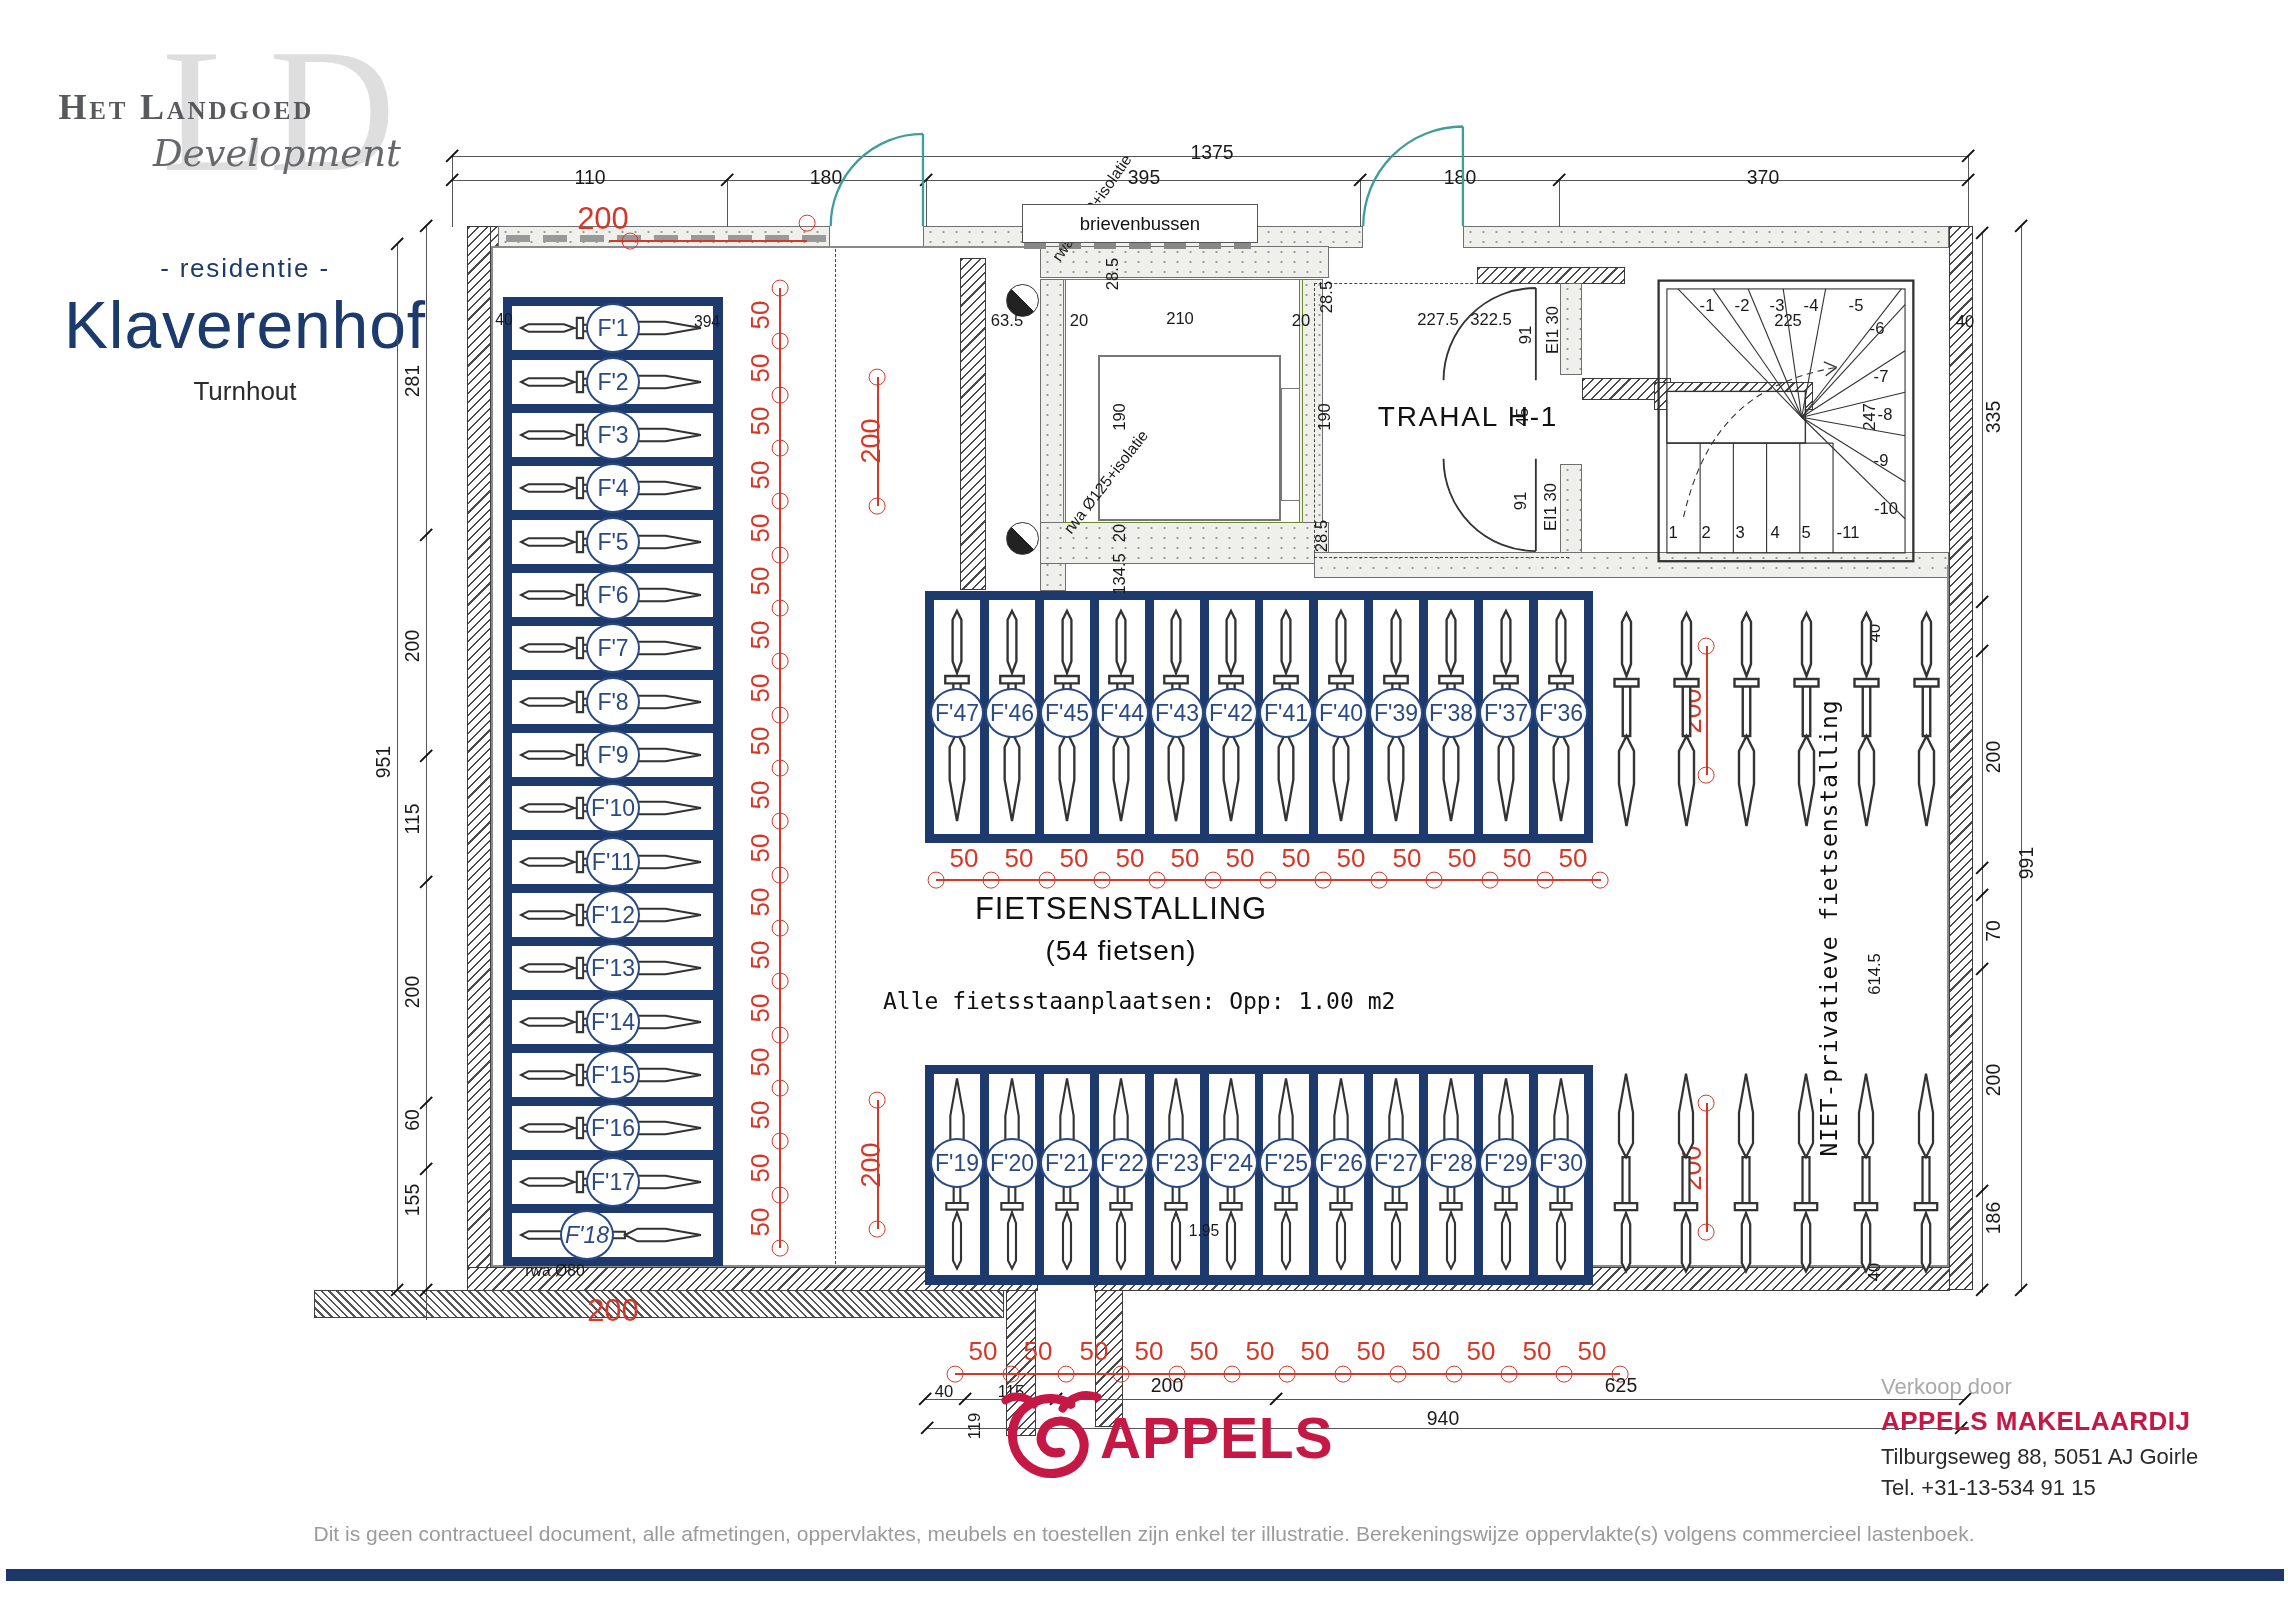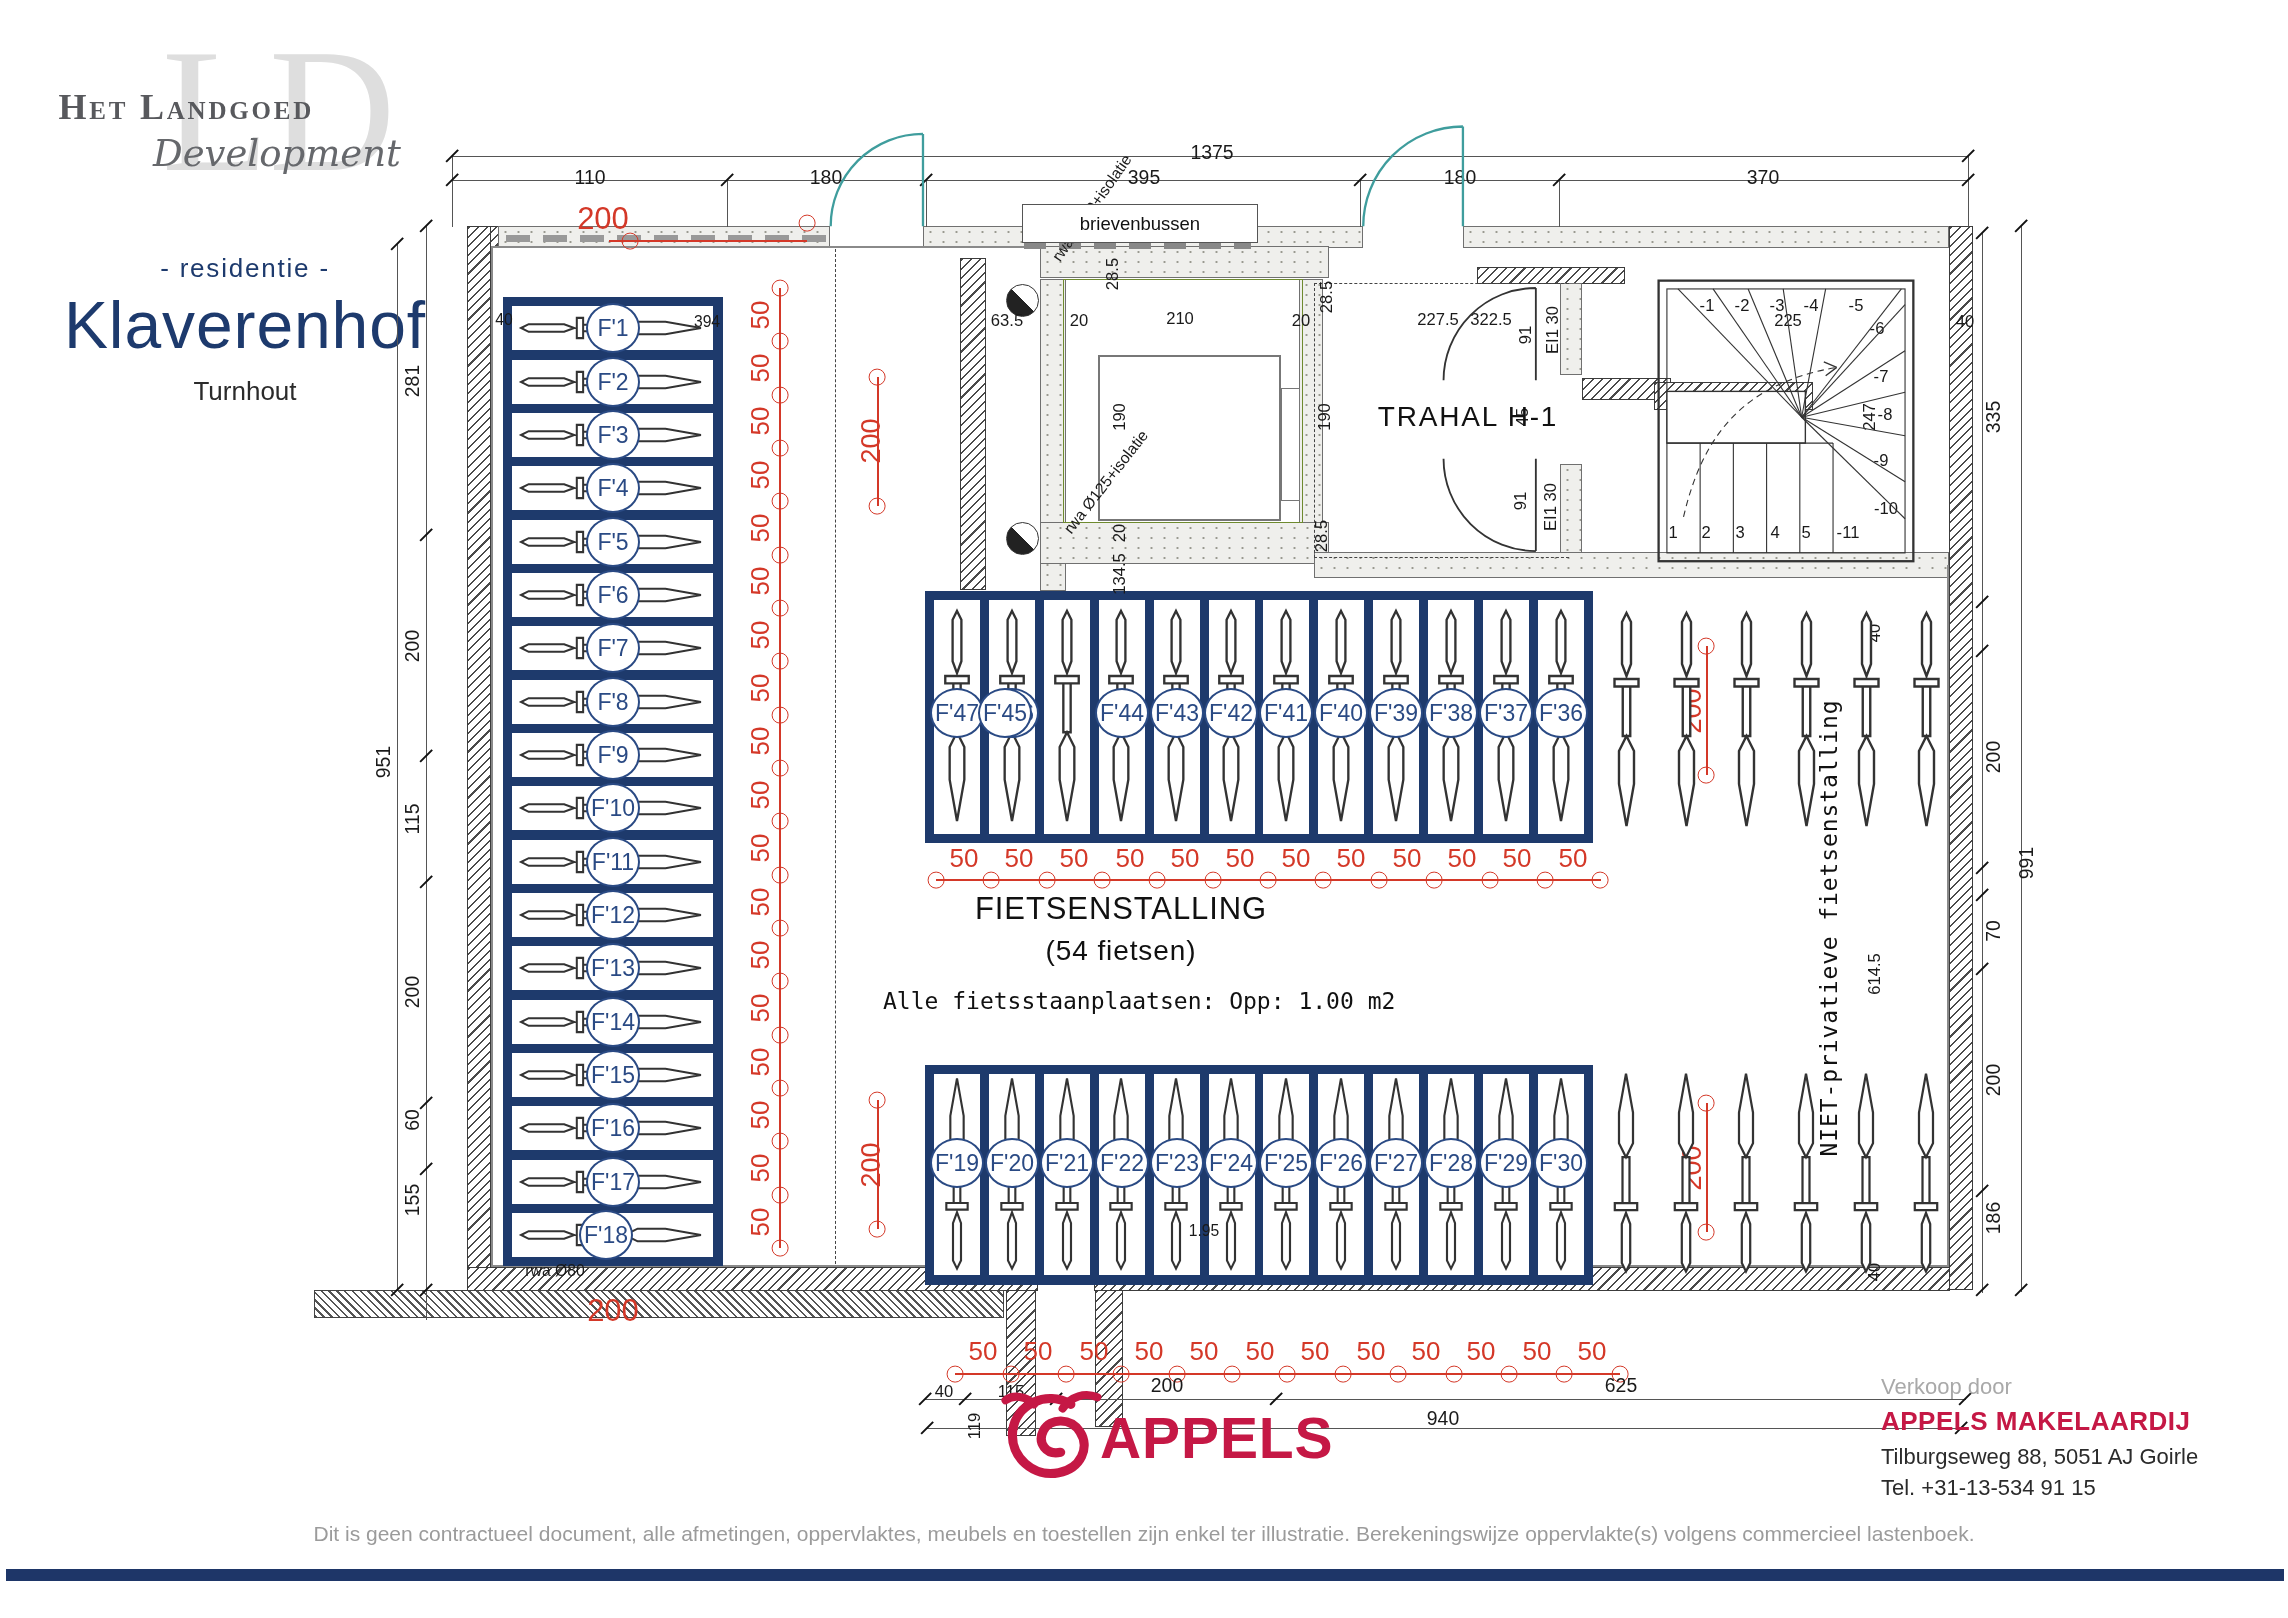--- a/index.html
+++ b/index.html
@@ -245,37 +245,37 @@
       <div class="badge" style="left: 613px; top: 1128px; width: 50px; height: 46px;">F'16</div>
       <div class="cell" style="left: 512px; top: 1160px; width: 201px; height: 44px;"></div>
       <div class="bike" style="left: 592px; top: 1087px; width: 38px; height: 190px; transform: rotate(-90deg);"><svg width="38" height="190" viewBox="0 0 30 150" preserveAspectRatio="none">
           <path d="M15 4 L18 10 L18 38 L15 46 L12 38 L12 10 Z M7 48 L23 48 L23 53 L7 53 Z M12.5 53 L17.5 53 L17.5 86 L12.5 86 Z M15 86 L20 96 L20 118 L15 146 L10 118 L10 96 Z" fill="#fff" stroke="#333" stroke-width="1.6"></path>
         </svg></div>
       <div class="badge" style="left: 613px; top: 1182px; width: 50px; height: 46px;">F'17</div>
       <div class="cell" style="left: 512px; top: 1213px; width: 201px; height: 44px;"></div>
       <div class="bike" style="left: 592px; top: 1140px; width: 38px; height: 190px; transform: rotate(-90deg);"><svg width="38" height="190" viewBox="0 0 30 150" preserveAspectRatio="none">
           <path d="M15 4 L18 10 L18 38 L15 46 L12 38 L12 10 Z M7 48 L23 48 L23 53 L7 53 Z M12.5 53 L17.5 53 L17.5 86 L12.5 86 Z M15 86 L20 96 L20 118 L15 146 L10 118 L10 96 Z" fill="#fff" stroke="#333" stroke-width="1.6"></path>
         </svg></div>
-      <div class="badge" style="left: 606px; top: 1235px; width: 50px; height: 46px;">F'18</div>
+      <div class="badge" style="left: 587px; top: 1235px; width: 50px; height: 46px; font-style: italic;">F'18</div>
       <div class="navybox" style="left: 925px; top: 591px; width: 668px; height: 252px;"></div>
       <div class="cell" style="left: 934px; top: 600px; width: 46px; height: 234px;"></div>
       <div class="bike" style="left: 935px; top: 605px; width: 44px; height: 222px; transform: rotate(0deg);"><svg width="44" height="222" viewBox="0 0 30 150" preserveAspectRatio="none">
           <path d="M15 4 L18 10 L18 38 L15 46 L12 38 L12 10 Z M7 48 L23 48 L23 53 L7 53 Z M12.5 53 L17.5 53 L17.5 86 L12.5 86 Z M15 86 L20 96 L20 118 L15 146 L10 118 L10 96 Z" fill="#fff" stroke="#333" stroke-width="1.6"></path>
         </svg></div>
       <div class="badge" style="left: 957px; top: 713px; width: 50px; height: 46px;">F'47</div>
       <div class="cell" style="left: 989px; top: 600px; width: 46px; height: 234px;"></div>
       <div class="bike" style="left: 990px; top: 605px; width: 44px; height: 222px; transform: rotate(0deg);"><svg width="44" height="222" viewBox="0 0 30 150" preserveAspectRatio="none">
           <path d="M15 4 L18 10 L18 38 L15 46 L12 38 L12 10 Z M7 48 L23 48 L23 53 L7 53 Z M12.5 53 L17.5 53 L17.5 86 L12.5 86 Z M15 86 L20 96 L20 118 L15 146 L10 118 L10 96 Z" fill="#fff" stroke="#333" stroke-width="1.6"></path>
         </svg></div>
       <div class="badge" style="left: 1012px; top: 713px; width: 50px; height: 46px;">F'46</div>
       <div class="cell" style="left: 1044px; top: 600px; width: 46px; height: 234px;"></div>
       <div class="bike" style="left: 1045px; top: 605px; width: 44px; height: 222px; transform: rotate(0deg);"><svg width="44" height="222" viewBox="0 0 30 150" preserveAspectRatio="none">
           <path d="M15 4 L18 10 L18 38 L15 46 L12 38 L12 10 Z M7 48 L23 48 L23 53 L7 53 Z M12.5 53 L17.5 53 L17.5 86 L12.5 86 Z M15 86 L20 96 L20 118 L15 146 L10 118 L10 96 Z" fill="#fff" stroke="#333" stroke-width="1.6"></path>
         </svg></div>
-      <div class="badge" style="left: 1005px; top: 713px; width: 50px; height: 46px;">F'45</div>
+      <div class="badge" style="left: 1067px; top: 713px; width: 50px; height: 46px;">F'45</div>
       <div class="cell" style="left: 1099px; top: 600px; width: 46px; height: 234px;"></div>
       <div class="bike" style="left: 1099px; top: 605px; width: 44px; height: 222px; transform: rotate(0deg);"><svg width="44" height="222" viewBox="0 0 30 150" preserveAspectRatio="none">
           <path d="M15 4 L18 10 L18 38 L15 46 L12 38 L12 10 Z M7 48 L23 48 L23 53 L7 53 Z M12.5 53 L17.5 53 L17.5 86 L12.5 86 Z M15 86 L20 96 L20 118 L15 146 L10 118 L10 96 Z" fill="#fff" stroke="#333" stroke-width="1.6"></path>
         </svg></div>
       <div class="badge" style="left: 1122px; top: 713px; width: 50px; height: 46px;">F'44</div>
       <div class="cell" style="left: 1154px; top: 600px; width: 46px; height: 234px;"></div>
       <div class="bike" style="left: 1154px; top: 605px; width: 44px; height: 222px; transform: rotate(0deg);"><svg width="44" height="222" viewBox="0 0 30 150" preserveAspectRatio="none">
           <path d="M15 4 L18 10 L18 38 L15 46 L12 38 L12 10 Z M7 48 L23 48 L23 53 L7 53 Z M12.5 53 L17.5 53 L17.5 86 L12.5 86 Z M15 86 L20 96 L20 118 L15 146 L10 118 L10 96 Z" fill="#fff" stroke="#333" stroke-width="1.6"></path>
         </svg></div>
       <div class="badge" style="left: 1177px; top: 713px; width: 50px; height: 46px;">F'43</div>

